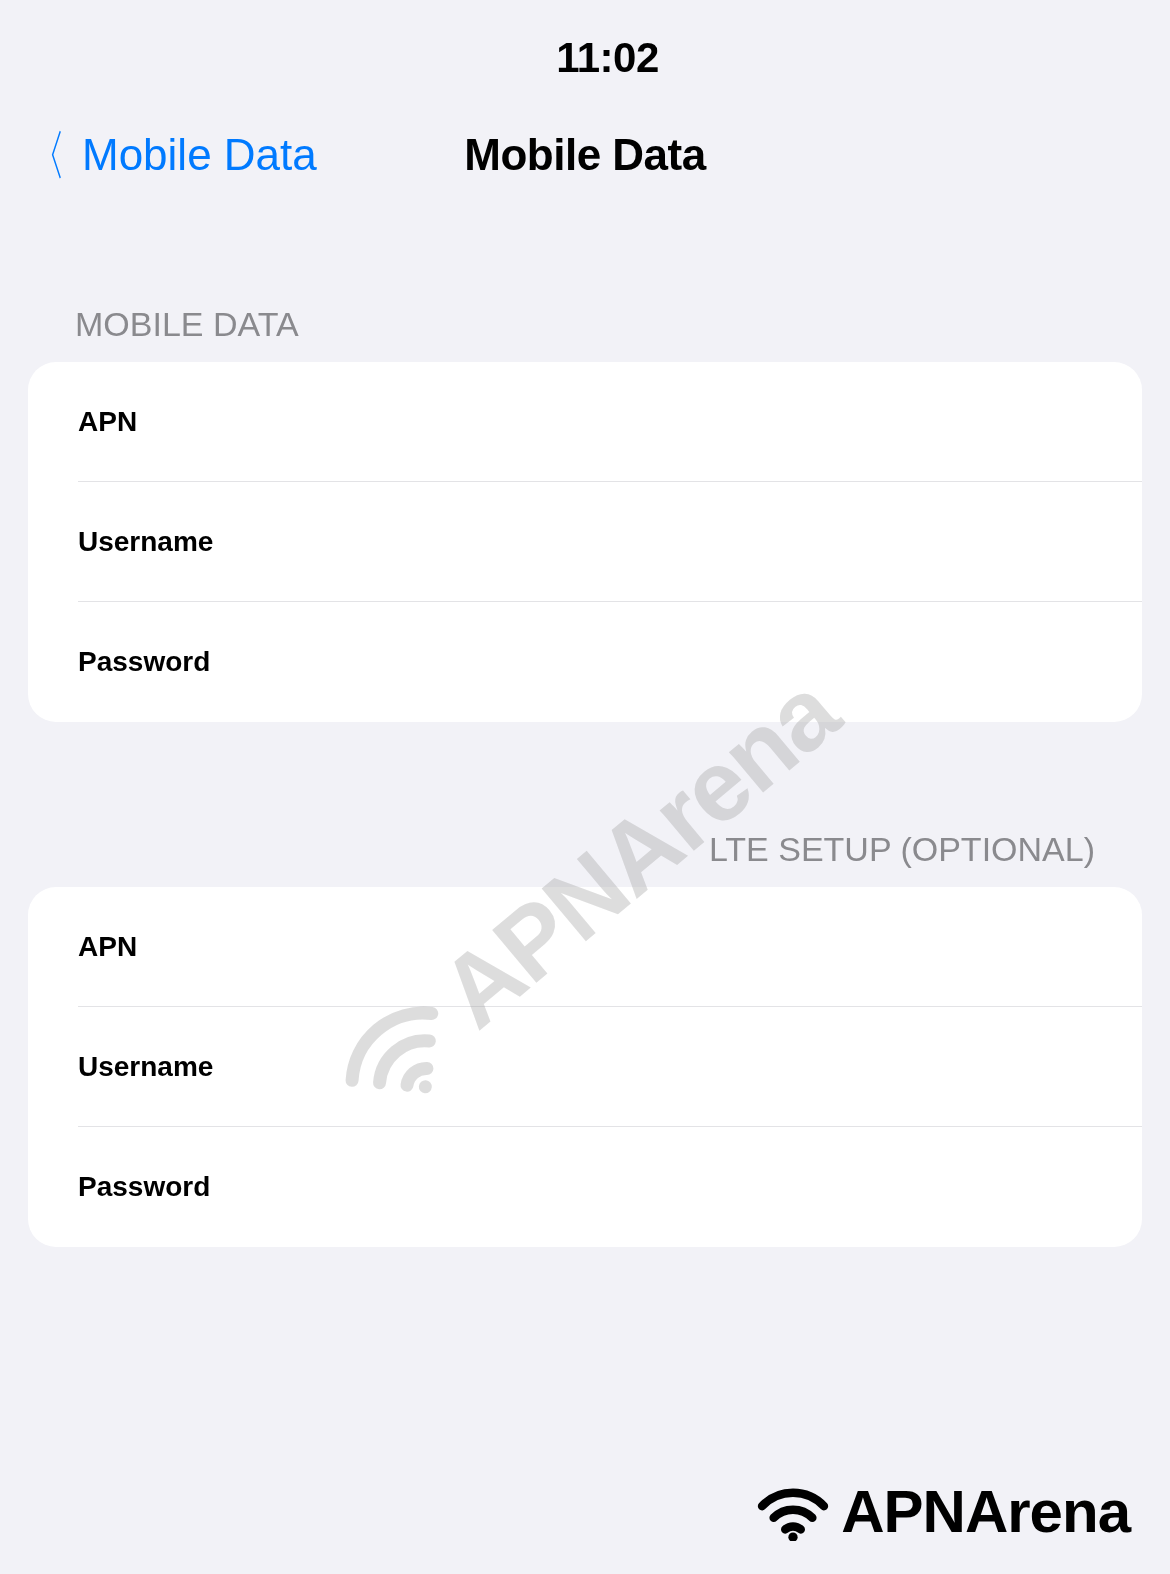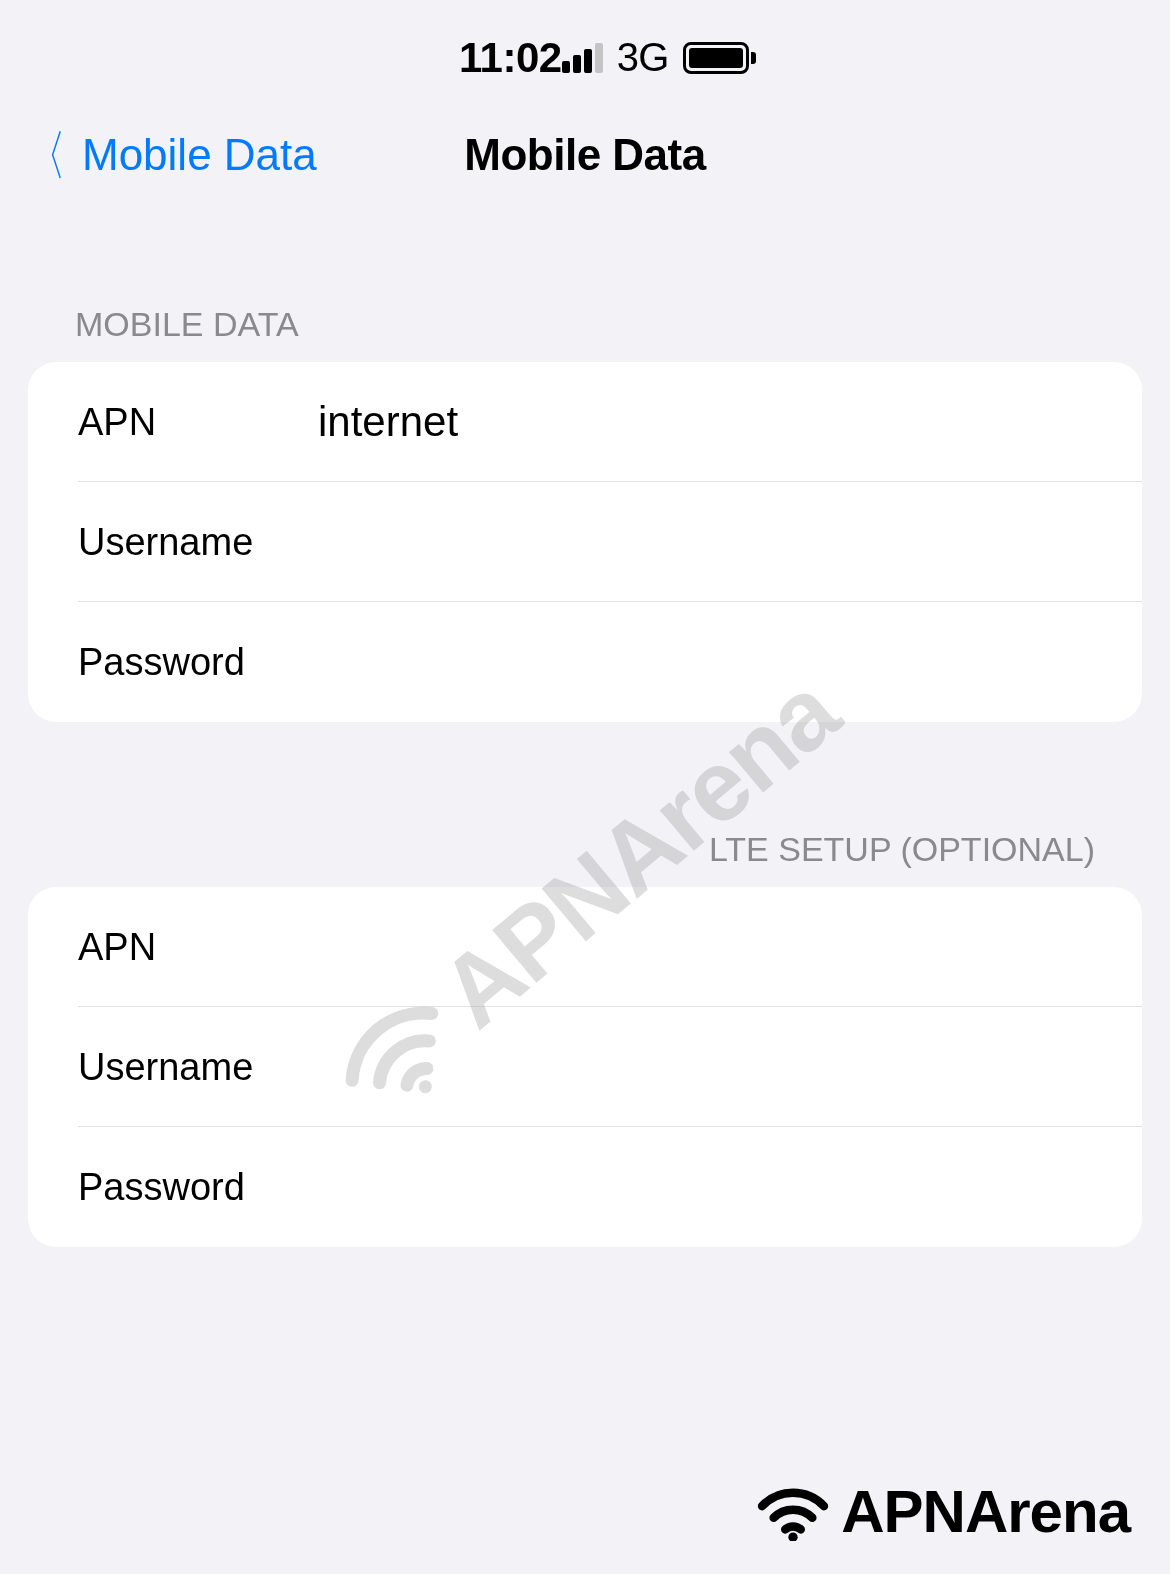--- a/index.html
+++ b/index.html
@@ -139,22 +139,22 @@
     .row:not(:last-child)::after {
       content: '';
       position: absolute;
       bottom: 0;
       left: 50px;
       right: 0;
       height: 1px;
       background: #e3e3e6;
     }
     .row-label {
-      font-size: 38px;
-      font-weight: 400;
+      font-size: 28px;
+      font-weight: 700;
       color: #000;
       width: 240px;
       flex-shrink: 0;
     }
     .row-input {
       font-size: 42px;
       font-weight: 400;
       color: #000;
       border: none;
       outline: none;
@@ -201,50 +201,34 @@
       height: 58px;
       position: relative;
       display: inline-block;
     }
   </style>
 </head>
 <body>
 
 <div class="status-bar">
   <div class="status-time">11:02</div>
-  <div class="status-right">
-    <div class="signal-bars">
-      <div class="signal-bar b1"></div>
-      <div class="signal-bar b2"></div>
-      <div class="signal-bar b3"></div>
-      <div class="signal-bar b4"></div>
-    </div>
-    <div class="network-type">3G</div>
-    <div class="battery">
-      <div class="battery-body">
-          <div class="battery-fill"></div>
-        </div>
-      <div class="battery-tip"></div>
-    </div>
-  </div>
 </div>
 
 <div class="nav-bar">
   <div class="back-button">
     <span class="back-chevron">〈</span>
     <span class="back-label">Mobile Data</span>
   </div>
   <div class="nav-title">Mobile Data</div>
 </div>
 
 <div class="section-header first">MOBILE DATA</div>
 <div class="card">
   <div class="row">
     <div class="row-label">APN</div>
-    <input class="row-input" value="internet" style="">
   </div>
   <div class="row">
     <div class="row-label">Username</div>
     <input class="row-input" value="" style="">
   </div>
   <div class="row">
     <div class="row-label">Password</div>
     <input class="row-input" type="password" value="" style="">
   </div>
 </div>

